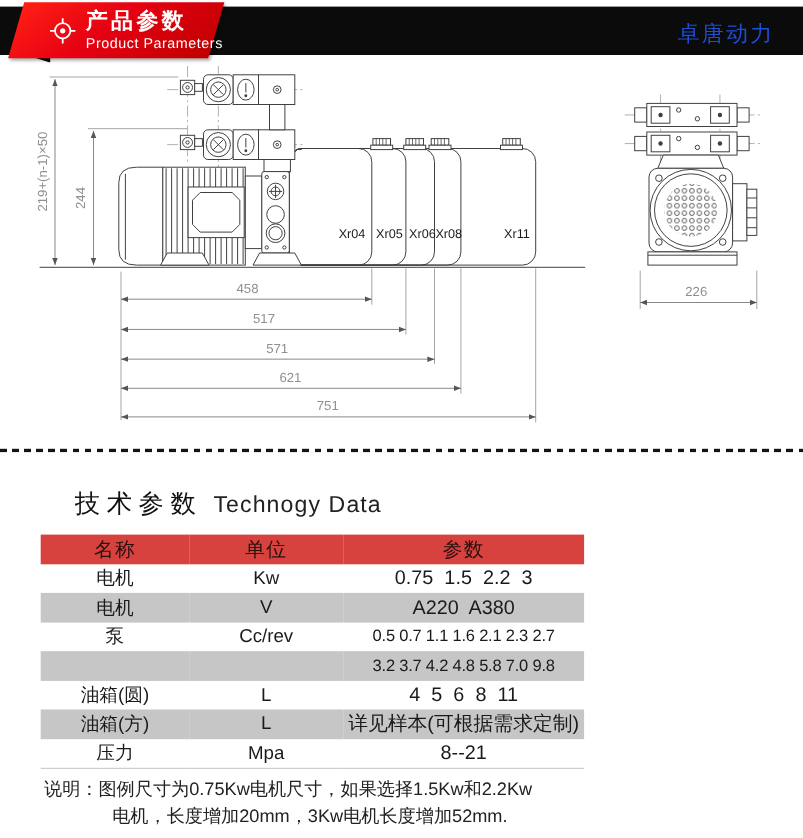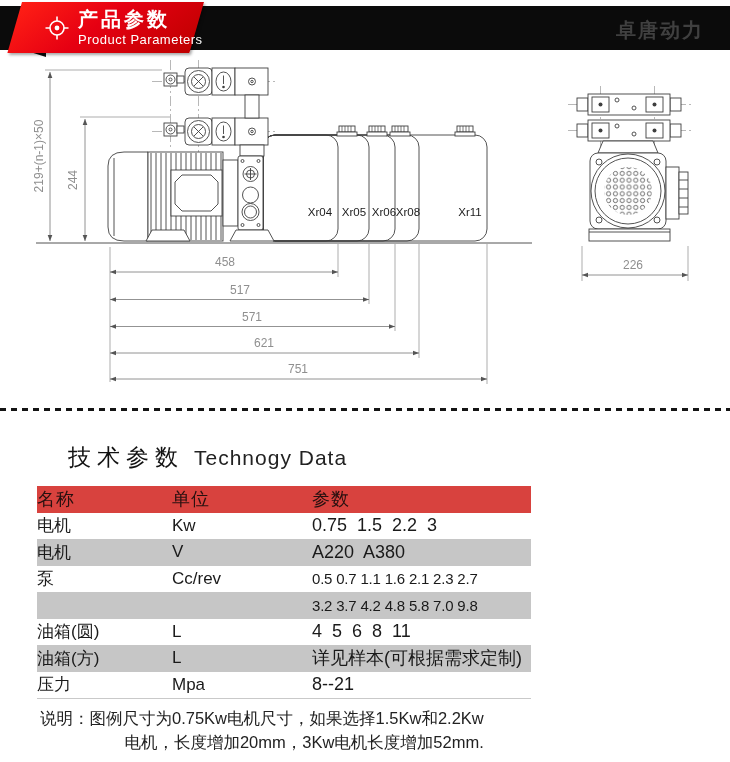--- a/index.html
+++ b/index.html
@@ -12,22 +12,22 @@
           background:linear-gradient(135deg,#ff1f15 0%,#e60012 45%,#c00000 100%);
           transform:skewX(-16deg);transform-origin:0 0;
           box-shadow:2px 2px 3px rgba(0,0,0,.35);}
   .banner-inner{transform:skewX(16deg);transform-origin:0 0;height:100%;
           display:flex;align-items:center;padding-left:22px;box-sizing:border-box;}
   .banner-fold{position:absolute;left:24px;top:50px;width:22px;height:7px;background:#0b0b0b;
           clip-path:polygon(0 0,100% 0,100% 100%);}
   .banner-text{margin-left:8px;line-height:1;}
   .banner-title{color:#fff;font-size:20px;font-weight:bold;letter-spacing:3px;}
   .banner-sub{color:#fff;font-size:13px;margin-top:4px;letter-spacing:.5px;}
-  .brand{position:absolute;right:26px;top:17px;color:#404040;font-size:20px;
-         font-weight:bold;letter-spacing:2px;}
+  .brand{position:absolute;right:26px;top:17px;color:#1d4ed8;font-size:20px;
+         font-weight:normal;letter-spacing:2px;}
 
   
   .drawing{position:absolute;left:0;top:0;width:654px;height:410px;}
   .drawing svg{display:block;}
   .ln{stroke:#3f3f3f;stroke-width:.9;fill:none;}
   .lnf{stroke:#3f3f3f;stroke-width:.9;fill:#fff;}
   .dim{stroke:#777;stroke-width:.8;fill:none;}
   .ext{stroke:#8a8a8a;stroke-width:.7;fill:none;}
   .cdl{stroke:#9a9a9a;stroke-width:.7;fill:none;stroke-dasharray:10 3 2 3;}
   .dimtxt{font-family:"Liberation Sans",sans-serif;font-size:12px;fill:#8f8f8f;}
@@ -38,31 +38,31 @@
       background:repeating-linear-gradient(90deg,#141414 0 6px,transparent 6px 11px);}
 
   
   .tech-heading{position:absolute;left:68px;top:442px;display:flex;align-items:baseline;}
   .tech-heading .cn{font-size:23px;color:#111;letter-spacing:6px;}
   .tech-heading .en{font-size:21px;color:#222;margin-left:10px;letter-spacing:1px;}
 
   table.params{position:absolute;left:37px;top:486px;width:494px;border-collapse:collapse;
       table-layout:fixed;border-bottom:1px solid #c9c9c9;}
   table.params col.c1{width:135px;} table.params col.c2{width:140px;} table.params col.c3{width:219px;}
-  table.params th,table.params td{padding:0;font-weight:normal;text-align:left;vertical-align:middle;}
+  table.params th,table.params td{padding:0;font-weight:normal;text-align:center;vertical-align:middle;}
   table.params tr{height:26.5px;}
   tr.thead{background:#d8423e;height:26px;}
   tr.thead th{color:#26100f;font-size:18px;letter-spacing:1px;}
   tr.alt{background:#c6c6c6;}
   td.name,th.name{padding-left:21px;font-size:17px;}
   td.unit,th.unit{padding-left:2px;font-size:17px;}
   td.param,th.param{padding-left:4px;font-size:18px;white-space:pre;}
   tr.small td.param{font-size:15px;letter-spacing:-.2px;}
 
-  .note{position:absolute;left:40px;top:706px;font-size:16.5px;color:#222;line-height:24px;text-align:right;}
+  .note{position:absolute;left:40px;top:706px;font-size:16.5px;color:#222;line-height:24px;}
   .note .l2{margin-left:62px;}
 </style>
 </head>
 <body>
 
 <div class="page">
 
   <div class="top-bar"></div>
   <div class="banner-fold"></div>
   <div class="banner">

